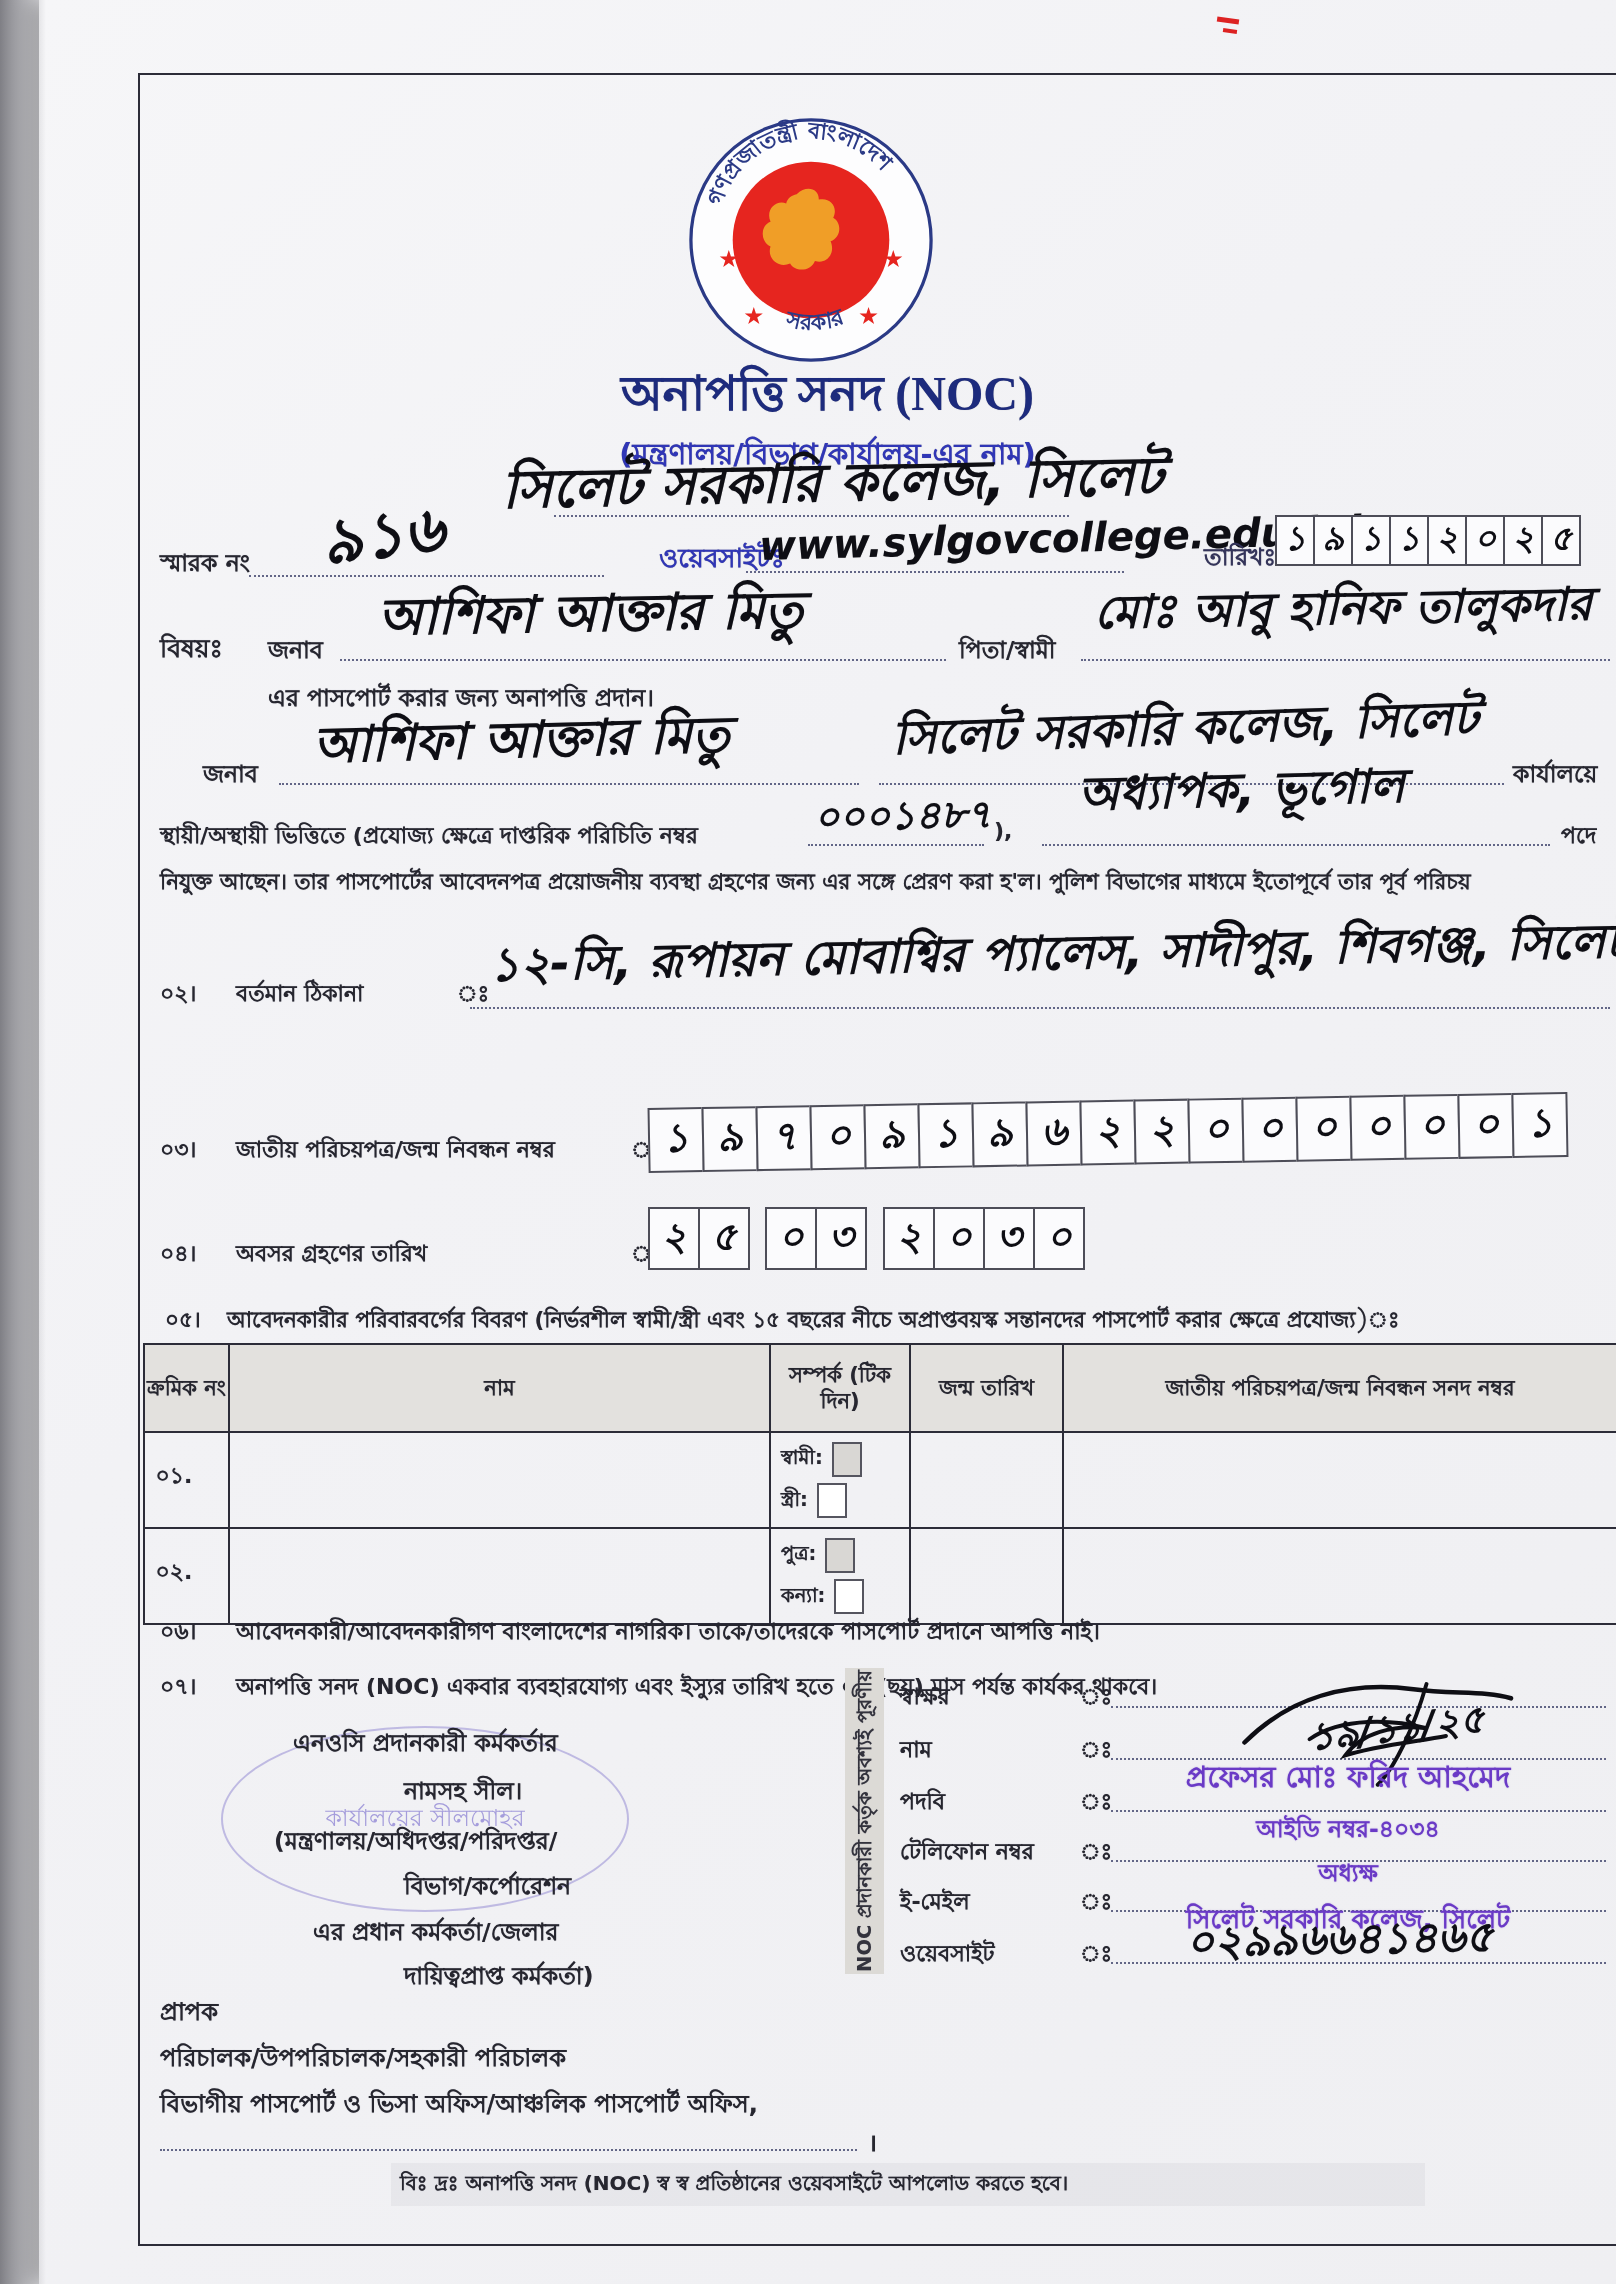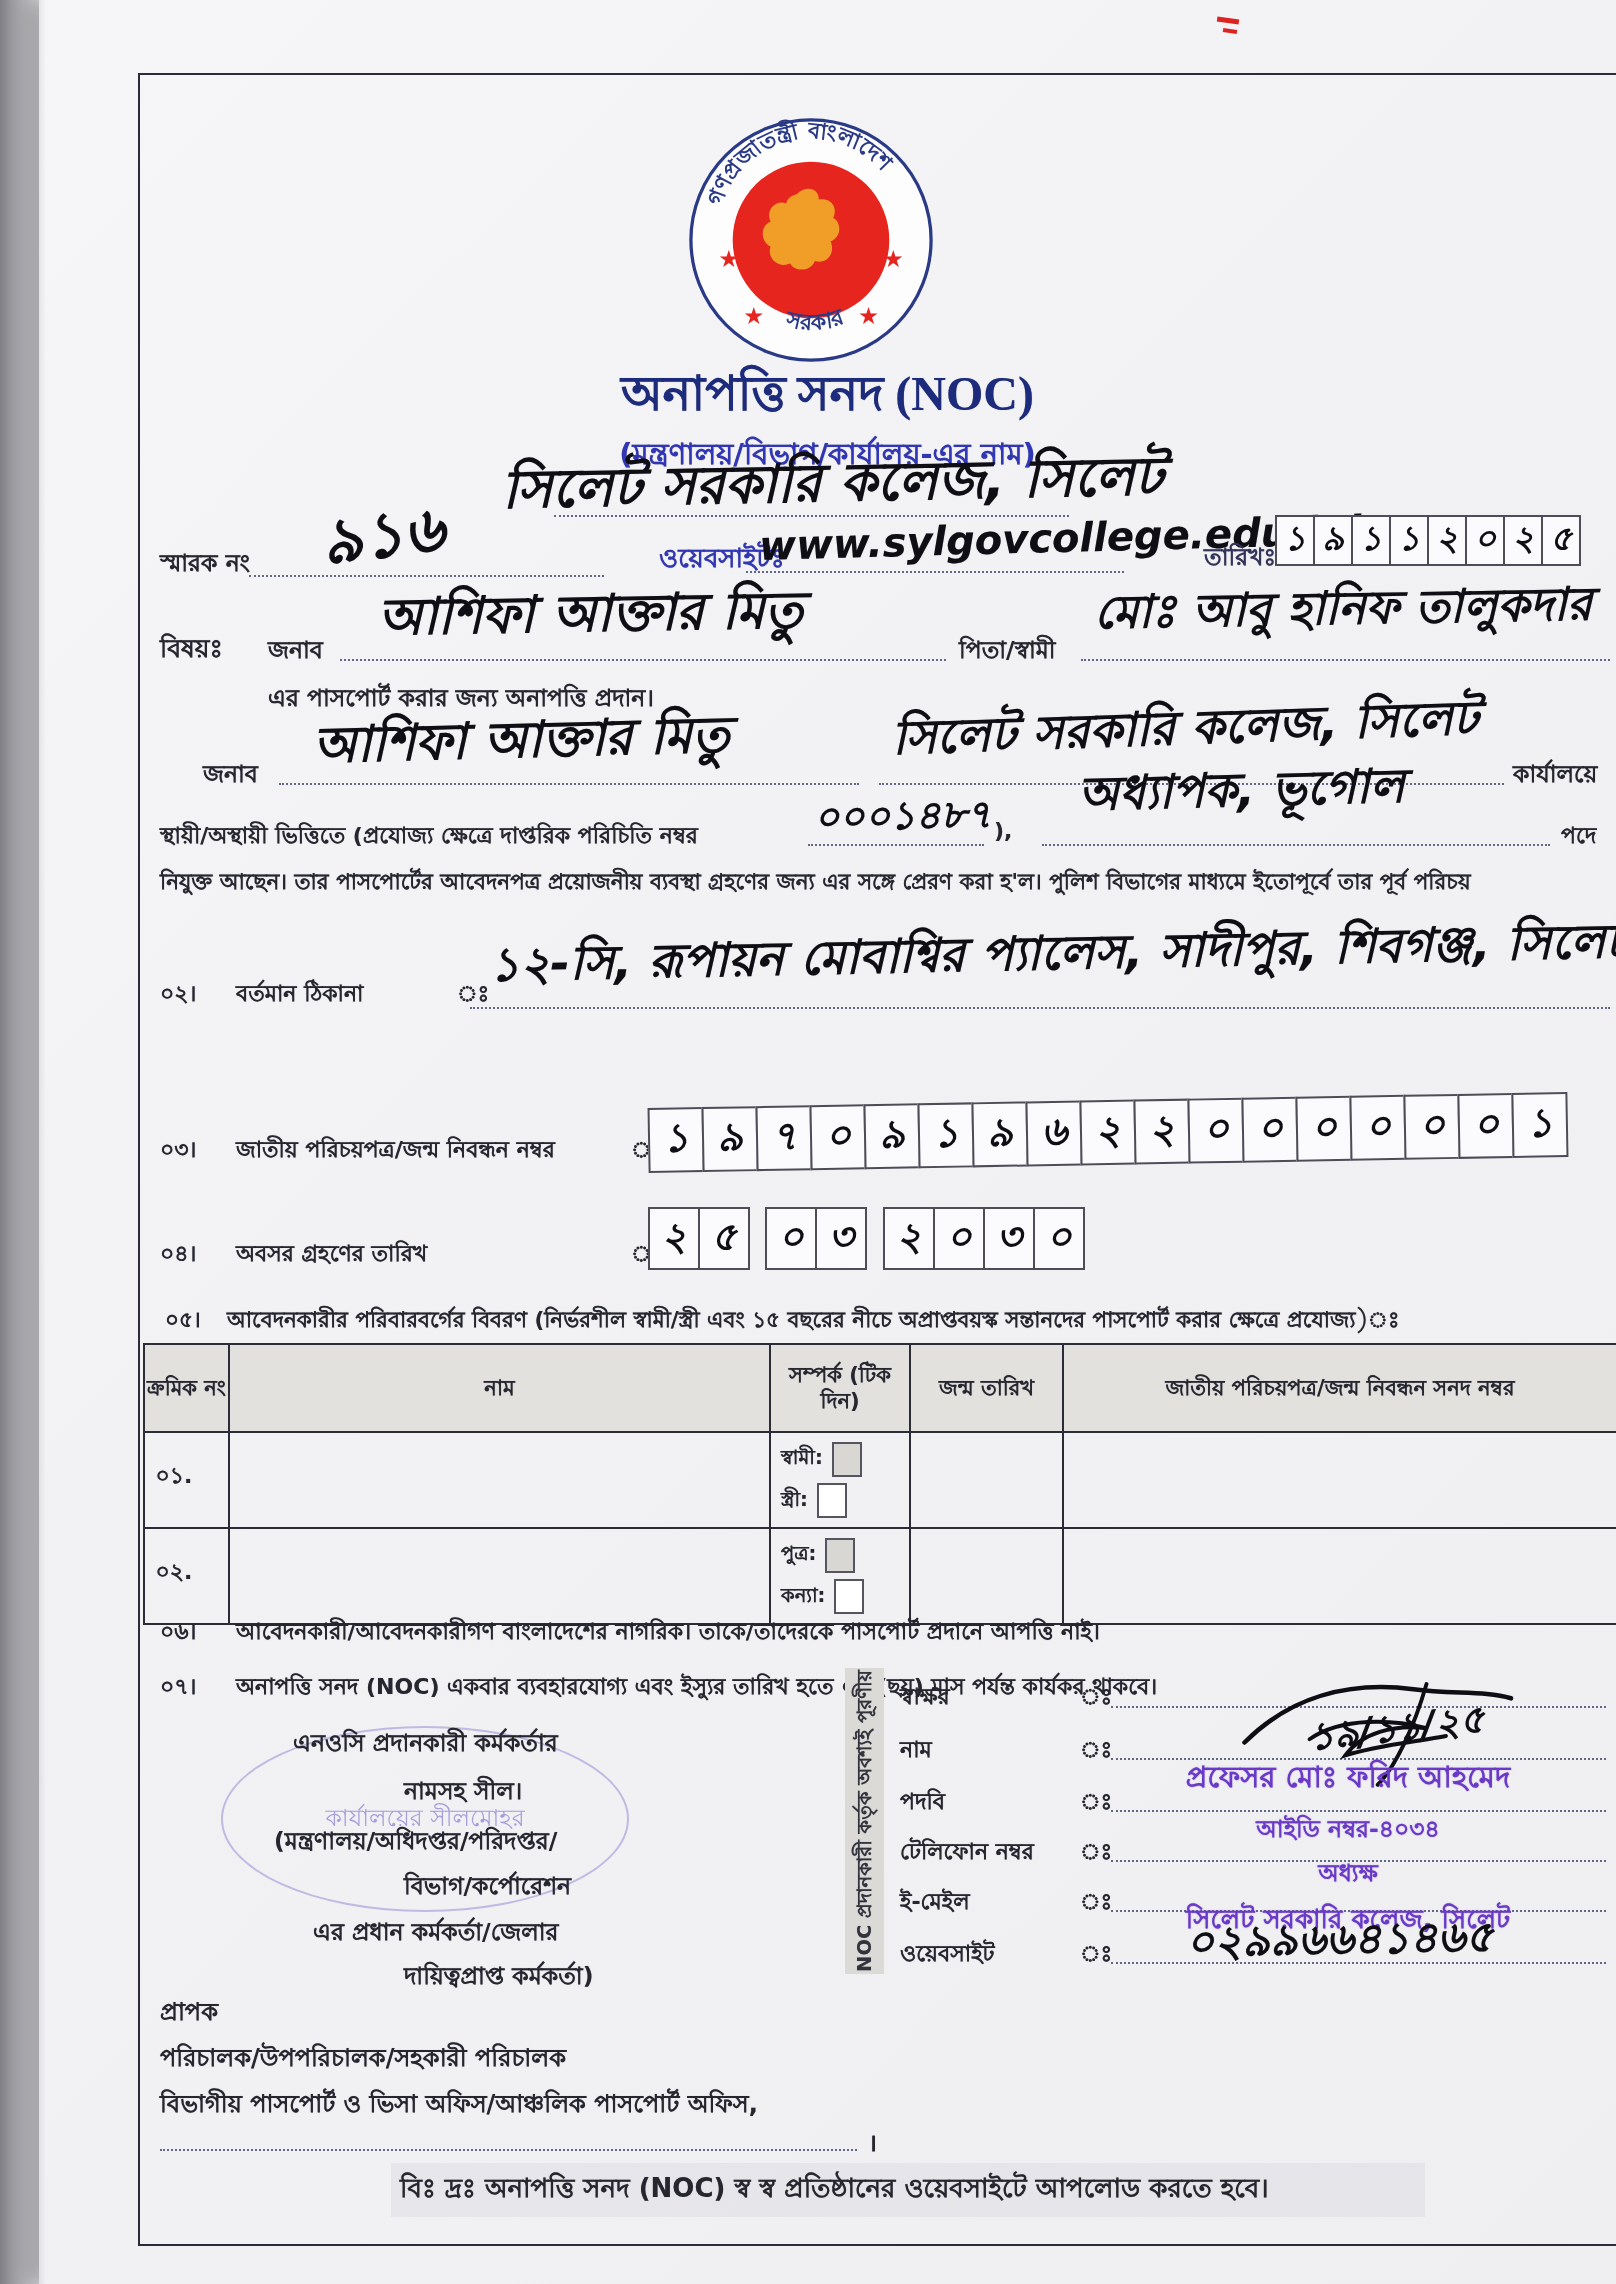--- a/index.html
+++ b/index.html
@@ -299,20 +299,20 @@
 
   <div class="abs hw" style="left:1147px;top:1907px;font-size:43px;transform:rotate(-1deg);">০২৯৯৬৬৪১৪৬৫</div>
 
   <div class="abs pr" style="left:121px;top:1993px;font-size:24px;">প্রাপক</div>
   <div class="abs pr" style="left:121px;top:2039px;font-size:24px;">পরিচালক/উপপরিচালক/সহকারী পরিচালক</div>
   <div class="abs pr" style="left:121px;top:2085px;font-size:24px;">বিভাগীয় পাসপোর্ট ও ভিসা অফিস/আঞ্চলিক পাসপোর্ট অফিস,</div>
   <div class="abs dot" style="left:121px;top:2149px;width:697px;"></div>
   <div class="abs pr" style="left:829px;top:2125px;font-size:24px;">।</div>
 
   <div class="abs" style="left:352px;top:2163px;width:1016px;background:rgba(60,60,70,.05);padding:5.2px 9px;">
-    <span class="pr" style="font-size:26px;">বিঃ দ্রঃ অনাপত্তি সনদ (NOC) স্ব স্ব প্রতিষ্ঠানের ওয়েবসাইটে আপলোড করতে হবে।</span>
+    <span class="pr" style="font-size:20px;">বিঃ দ্রঃ অনাপত্তি সনদ (NOC) স্ব স্ব প্রতিষ্ঠানের ওয়েবসাইটে আপলোড করতে হবে।</span>
   </div>
 
   <div class="red-mark" style="left:1178px;top:18px;width:22px;height:5.2px;transform:rotate(8deg);"></div>
   <div class="red-mark" style="left:1184px;top:29px;width:14.3px;height:3.9px;transform:rotate(8deg);"></div>
 </div>
 <div class="edge-shadow"></div>
 
 
 </body></html>

